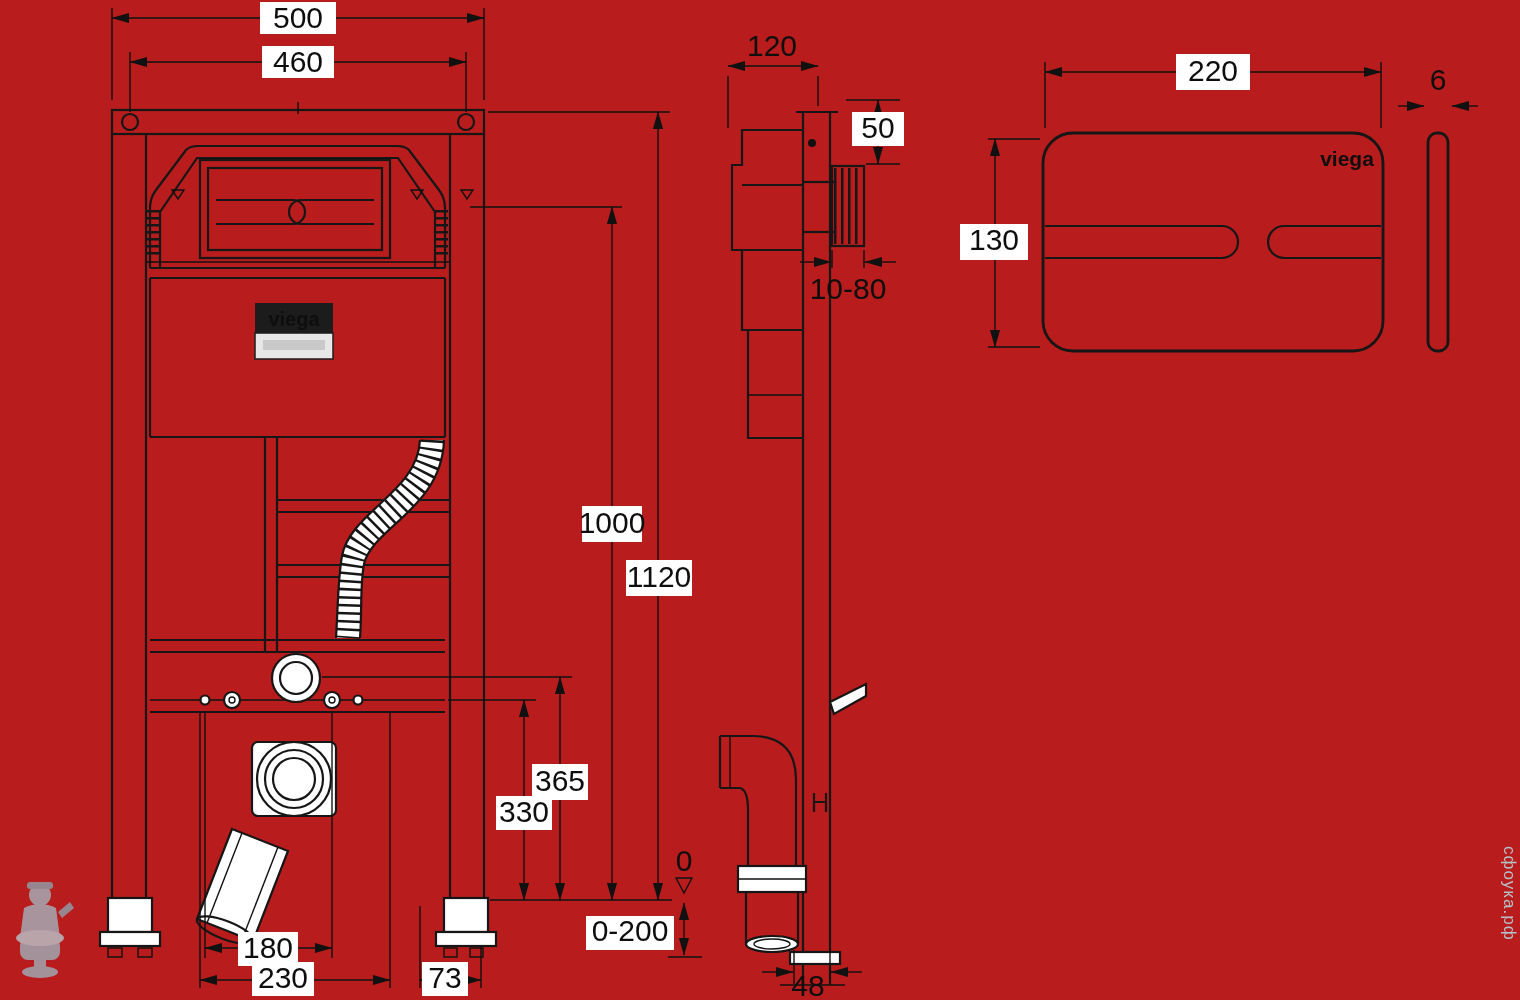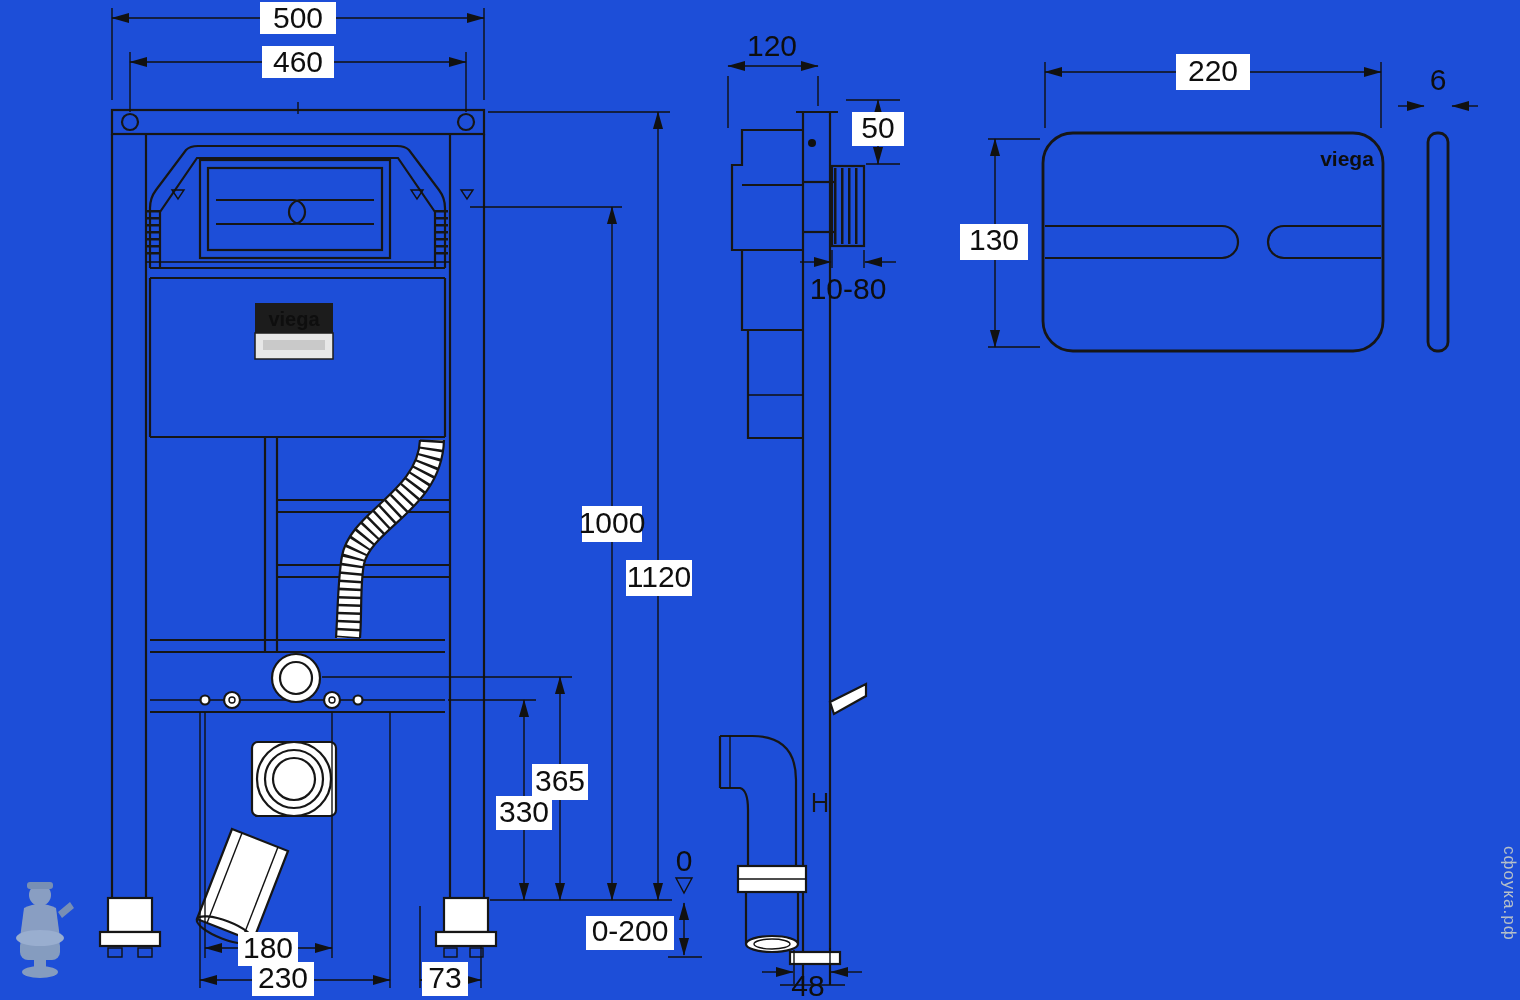--- a/index.html
+++ b/index.html
@@ -1,16 +1,16 @@
 <!DOCTYPE html>
 <html><head>
 <meta charset="utf-8">
 <style>
   html,body{margin:0;padding:0;background:#fff;}
-  .stage{position:relative;width:1520px;height:1000px;background:#1d4ed8;overflow:hidden;
+  .stage{position:relative;width:1520px;height:1000px;background:#b91c1c;overflow:hidden;
          font-family:"Liberation Sans","DejaVu Sans",sans-serif;}
   svg{position:absolute;left:0;top:0;}
   svg text{font-family:"Liberation Sans","DejaVu Sans",sans-serif;fill:#0e0e0e;}
   .dimtxt{font-size:30px;text-anchor:middle;}
   .brandtxt{font-size:20px;font-weight:bold;text-anchor:middle;}
   .s1{stroke:#111;stroke-width:1.4;fill:none;}
   .s2{stroke:#161616;stroke-width:2.2;fill:none;}
   .s2f{stroke:#161616;stroke-width:2.2;fill:#fff;}
   .s3{stroke:#161616;stroke-width:2.8;fill:none;}
   .wm{fill:#b6c0c8;font-size:17px;letter-spacing:1px;}

